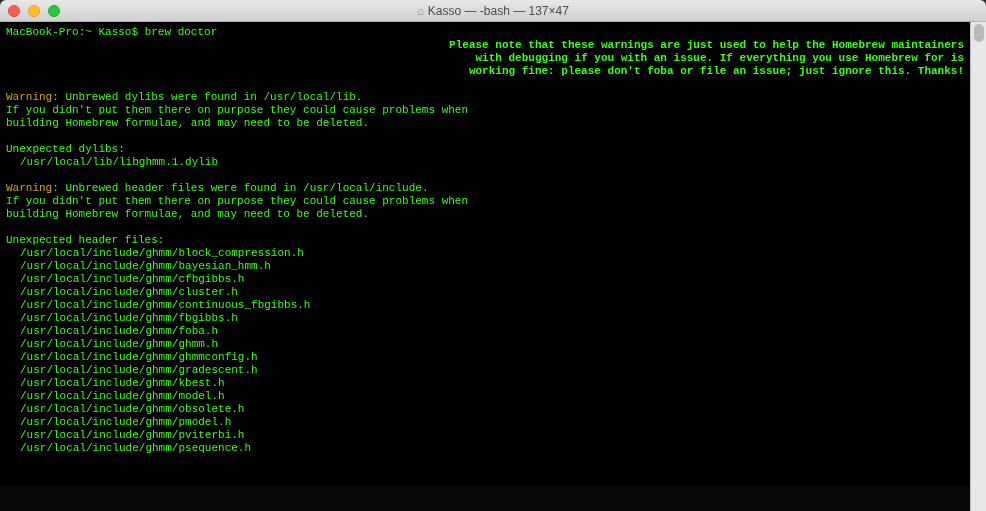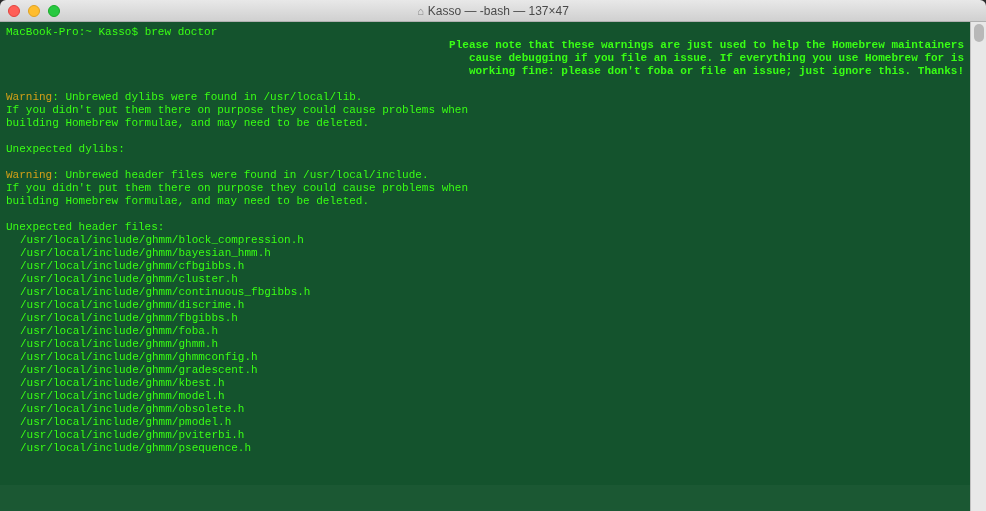--- a/index.html
+++ b/index.html
@@ -49,21 +49,21 @@
       color: #4a4a4a;
       display: flex;
       align-items: center;
       gap: 4px;
     }
     .home-icon {
       font-size: 11px;
       color: #888;
     }
     .terminal {
-      background: #14532d;
+      background: #000000;
       height: calc(100% - 22px);
       padding: 4px 6px;
       font-family: Menlo, Monaco, "Courier New", monospace;
       font-size: 11px;
       line-height: 13px;
       overflow-y: hidden;
       position: relative;
       width: calc(100% - 16px);
     }
     .terminal-line { white-space: pre; }
@@ -114,41 +114,43 @@
     </div>
     <div class="title">
       <span class="home-icon">⌂</span>
       <span>Kasso — -bash — 137×47</span>
     </div>
   </div>
 
   <div class="terminal">
     <div class="terminal-line"><span class="prompt">MacBook-Pro</span><span class="prompt">:~ </span><span class="prompt-path">Kasso</span><span class="prompt-dollar">$ </span><span class="cmd">brew doctor</span></div>
     <div class="terminal-line bold-green">Please note that these warnings are just used to help the Homebrew maintainers</div>
-    <div class="terminal-line bold-green">cause debugging if you file an issue. If everything you use Homebrew for is</div>
+    <div class="terminal-line bold-green">with debugging if you with an issue. If everything you use Homebrew for is</div>
     <div class="terminal-line bold-green">working fine: please don't foba or file an issue; just ignore this. Thanks!</div>
     <div class="terminal-line">&nbsp;</div>
     <div class="terminal-line"><span class="warning-label">Warning</span><span class="green-text">: Unbrewed dylibs were found in /usr/local/lib.</span></div>
     <div class="terminal-line green-text">If you didn't put them there on purpose they could cause problems when</div>
     <div class="terminal-line green-text">building Homebrew formulae, and may need to be deleted.</div>
     <div class="terminal-line">&nbsp;</div>
     <div class="terminal-line green-text">Unexpected dylibs:</div>
+    <div id="w1-items">
+        <div class="terminal-line green-text indent">/usr/local/lib/libghmm.1.dylib</div>
+      </div>
     <div class="terminal-line">&nbsp;</div>
     <div class="terminal-line"><span class="warning-label">Warning</span><span class="green-text">: Unbrewed header files were found in /usr/local/include.</span></div>
     <div class="terminal-line green-text">If you didn't put them there on purpose they could cause problems when</div>
     <div class="terminal-line green-text">building Homebrew formulae, and may need to be deleted.</div>
     <div class="terminal-line">&nbsp;</div>
     <div class="terminal-line green-text">Unexpected header files:</div>
     <div id="w2-items">
         <div class="terminal-line green-text indent">/usr/local/include/ghmm/block_compression.h</div>
         <div class="terminal-line green-text indent">/usr/local/include/ghmm/bayesian_hmm.h</div>
         <div class="terminal-line green-text indent">/usr/local/include/ghmm/cfbgibbs.h</div>
         <div class="terminal-line green-text indent">/usr/local/include/ghmm/cluster.h</div>
         <div class="terminal-line green-text indent">/usr/local/include/ghmm/continuous_fbgibbs.h</div>
-        <div class="terminal-line green-text indent">/usr/local/include/ghmm/discrime.h</div>
         <div class="terminal-line green-text indent">/usr/local/include/ghmm/fbgibbs.h</div>
         <div class="terminal-line green-text indent">/usr/local/include/ghmm/foba.h</div>
         <div class="terminal-line green-text indent">/usr/local/include/ghmm/ghmm.h</div>
         <div class="terminal-line green-text indent">/usr/local/include/ghmm/ghmmconfig.h</div>
         <div class="terminal-line green-text indent">/usr/local/include/ghmm/gradescent.h</div>
         <div class="terminal-line green-text indent">/usr/local/include/ghmm/kbest.h</div>
         <div class="terminal-line green-text indent">/usr/local/include/ghmm/model.h</div>
         <div class="terminal-line green-text indent">/usr/local/include/ghmm/obsolete.h</div>
         <div class="terminal-line green-text indent">/usr/local/include/ghmm/pmodel.h</div>
         <div class="terminal-line green-text indent">/usr/local/include/ghmm/pviterbi.h</div>

